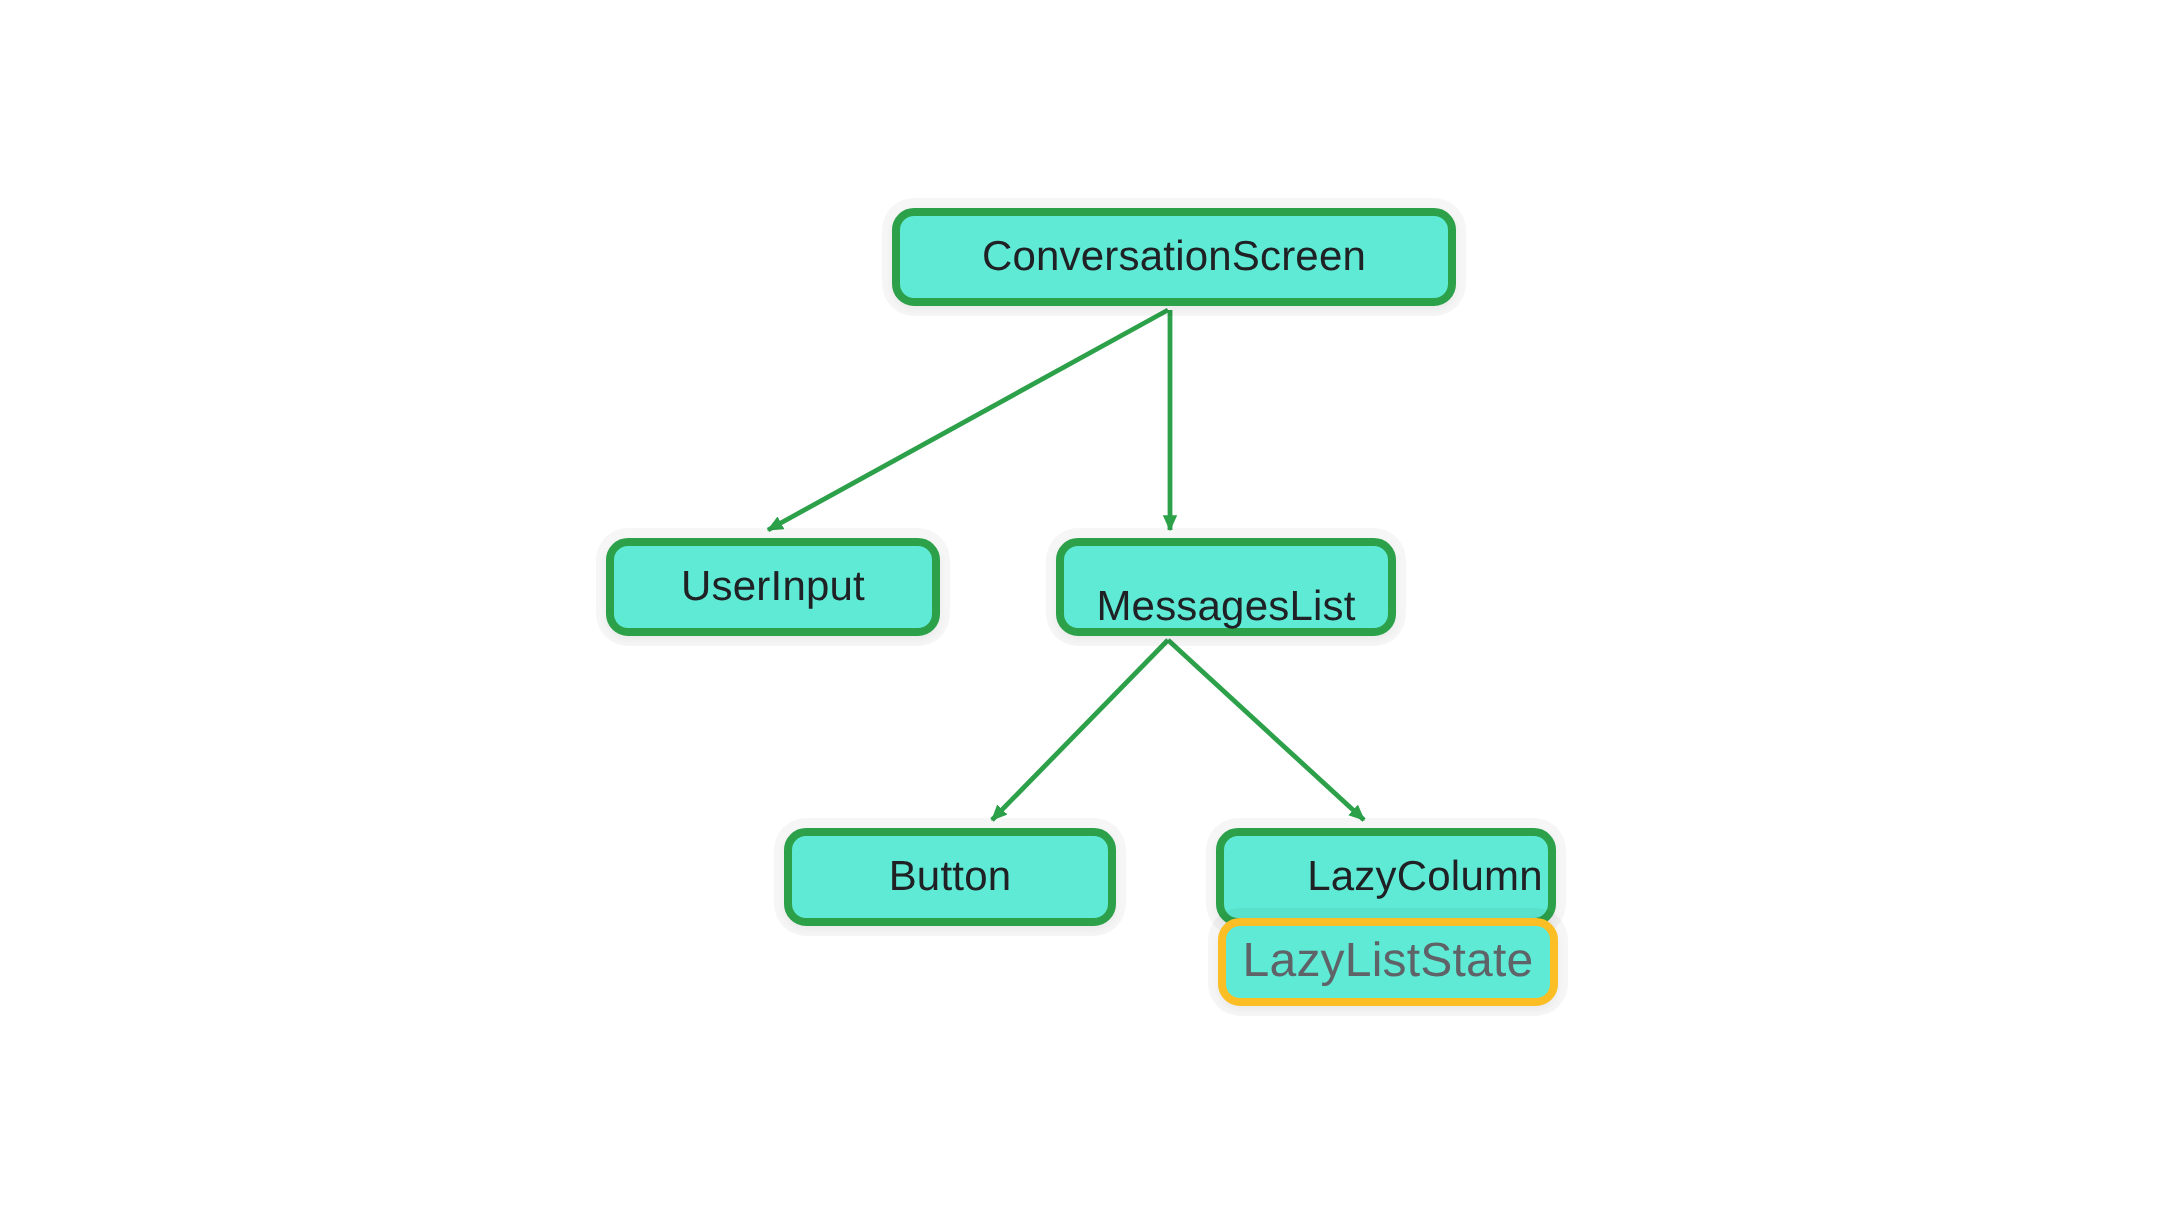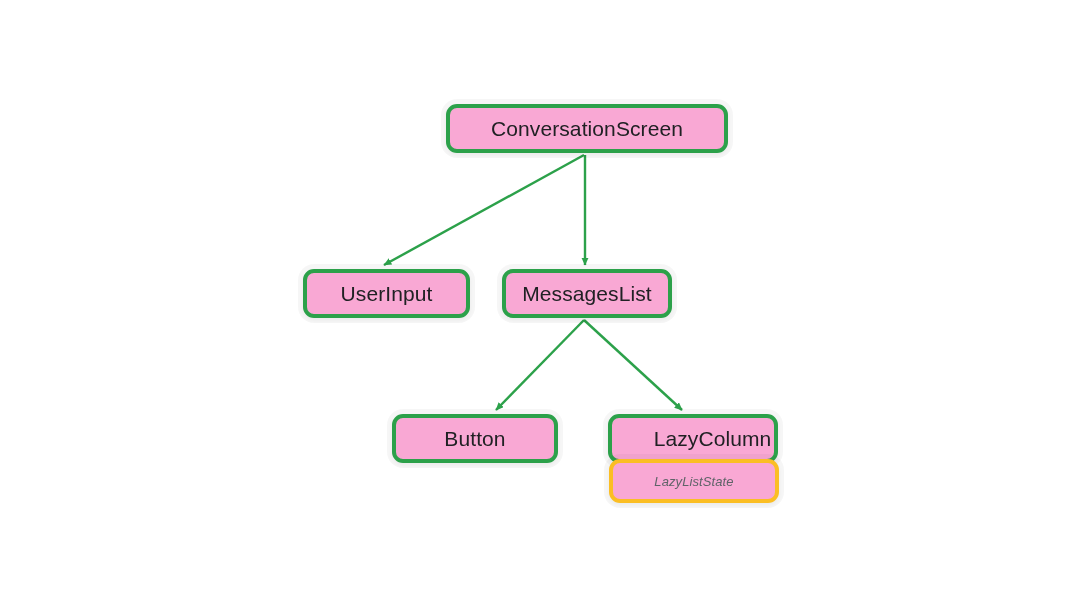--- a/index.html
+++ b/index.html
@@ -30,21 +30,21 @@
     top: 0;
     width: 1080px;
     height: 608px;
     z-index: 1;
     pointer-events: none;
   }
 
   .node {
     position: absolute;
     box-sizing: border-box;
-    background: #f9a8d4;
+    background: #5eead4;
     display: flex;
     align-items: center;
     justify-content: center;
     z-index: 2;
     white-space: nowrap;
   }
 
   .node.composable {
     border: 4px solid #2ca14a;
     border-radius: 11px;
@@ -59,29 +59,28 @@
 
   .node-label {
     font-size: 21px;
     line-height: 1;
     color: #202124;
     letter-spacing: 0.1px;
     font-weight: 400;
   }
 
   .node.state .node-label {
-    font-size: 13px;
+    font-size: 24px;
     color: #5f6368;
-    font-style: italic;
   }
 
   
   #node-conversationscreen { left: 446px; top: 104px; width: 282px;  height: 49px; }
   #node-userinput          { left: 303px; top: 269px; width: 167px;  height: 49px; }
-  #node-messageslist       { left: 502px; top: 269px; width: 170px;  height: 49px; }
+  #node-messageslist       { left: 528px; top: 269px; width: 170px;  height: 49px; align-items: flex-end; }
   #node-button             { left: 392px; top: 414px; width: 166px;  height: 49px; }
   #node-lazycolumn         { left: 608px; top: 414px; width: 170px;  height: 49px; padding-left: 39px; }
   #node-lazyliststate      { left: 609px; top: 459px; width: 170px;  height: 44px; z-index: 3; }
 </style>
 </head>
 <body>
 
 <div id="diagram-canvas">
 
   <svg id="edge-layer" viewBox="0 0 1080 608" width="1080" height="608" xmlns="http://www.w3.org/2000/svg">

